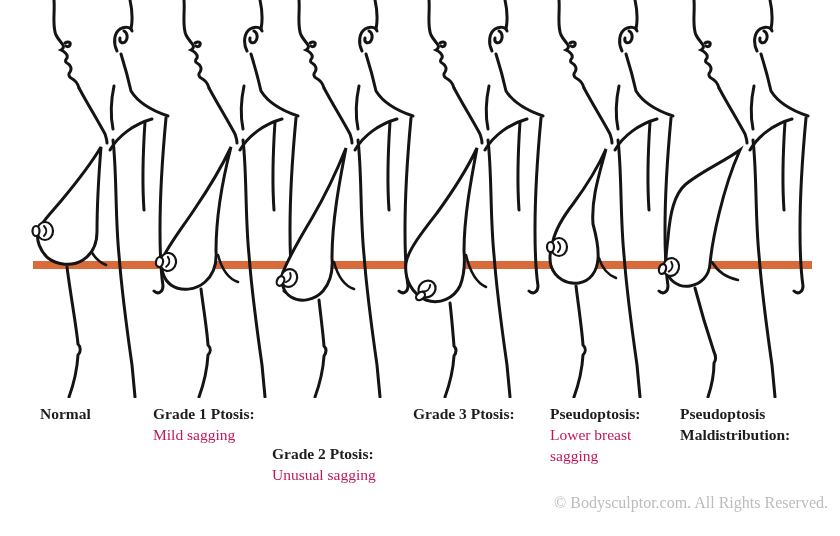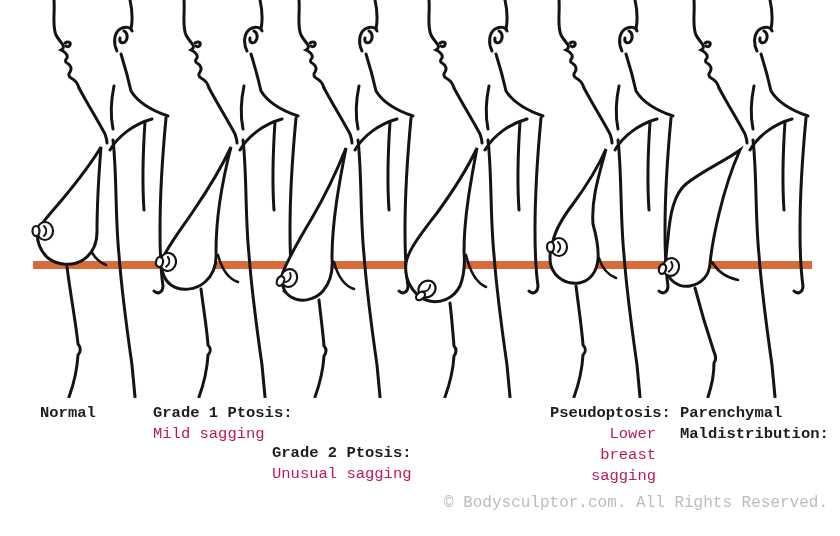--- a/index.html
+++ b/index.html
@@ -1,26 +1,26 @@
 <!DOCTYPE html>
 <html><head>
 <meta charset="utf-8">
 <style>
   html,body{margin:0;padding:0;background:#fff;}
   .stage{position:relative;width:840px;height:536px;background:#fff;overflow:hidden;
-         font-family:Liberation Mono, monospace;}
+         font-family:Liberation Serif, serif;}
   .artwork{position:absolute;left:0;top:0;}
   .lbl{position:absolute;top:403px;font-size:15.5px;line-height:21px;}
   .lbl-title{font-weight:700;color:#1d1d1d;white-space:nowrap;}
   .lbl-desc{color:#be185d;white-space:nowrap;}
   .f0{left:40px;}
   .f1{left:153px;}
   .f2{left:272px;margin-top:40px;}
   .f3{left:413px;max-width:100px;}
-  .f4{left:550px;max-width:106px;text-align:right;}
+  .f4{left:550px;max-width:106px;}
   .f5{left:680px;max-width:134px;}
   .f3 .lbl-desc,.f4 .lbl-desc{white-space:normal;}
   .f5 .lbl-title{white-space:normal;}
   .copyright{position:absolute;right:12px;top:494px;font-size:16px;color:#bcbcbc;}
 </style>
 </head>
 <body>
 
 <div class="stage">
 
@@ -154,23 +154,24 @@
   </div>
   <div class="lbl f1">
     <div class="lbl-title">Grade 1 Ptosis:</div>
     <div class="lbl-desc">Mild sagging</div>
   </div>
   <div class="lbl f2">
     <div class="lbl-title">Grade 2 Ptosis:</div>
     <div class="lbl-desc">Unusual sagging</div>
   </div>
   <div class="lbl f3">
+    <div class="lbl-title">Grade 3 Ptosis:</div>
   </div>
   <div class="lbl f4">
     <div class="lbl-title">Pseudoptosis:</div>
     <div class="lbl-desc">Lower breast sagging</div>
   </div>
   <div class="lbl f5">
-    <div class="lbl-title">Parenchymal Maldistribution:</div>
+    <div class="lbl-title">Pseudoptosis Maldistribution:</div>
   </div>
 
   <div class="copyright">© Bodysculptor.com.  All Rights Reserved.</div>
 </div>
 
 </body></html>

